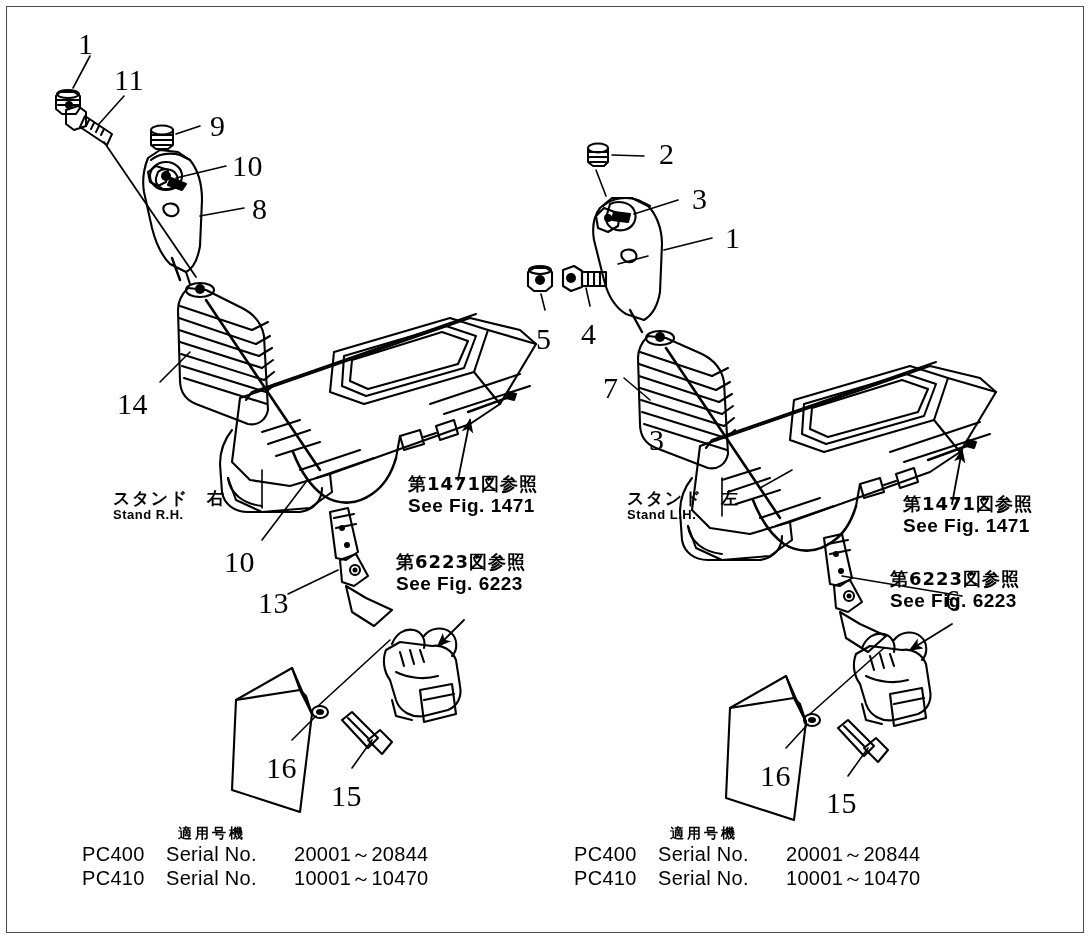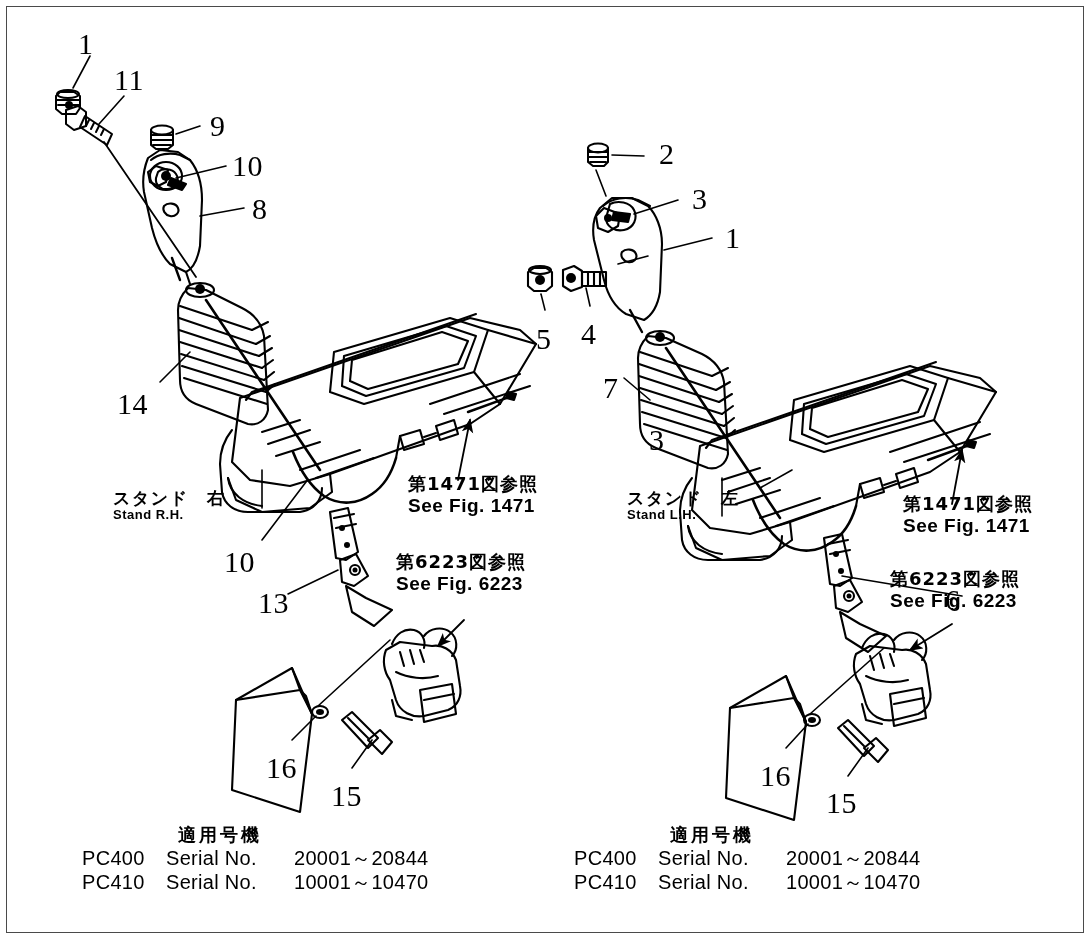--- a/index.html
+++ b/index.html
@@ -51,21 +51,21 @@
     letter-spacing: 1.5px;
   }
   .en {
     font-family: "Liberation Sans", "DejaVu Sans", sans-serif;
     font-size: 13px;
     font-weight: 700;
     letter-spacing: 0.5px;
   }
   .serial-jp {
     font-family: "DejaVu Sans", sans-serif;
-    font-size: 18px;
+    font-size: 14px;
     font-weight: 700;
     letter-spacing: 3px;
   }
   .serial-en {
     font-family: "Liberation Sans", "DejaVu Sans", sans-serif;
     font-size: 20px;
     font-weight: 400;
     letter-spacing: 0.3px;
   }
   .ref-jp {

